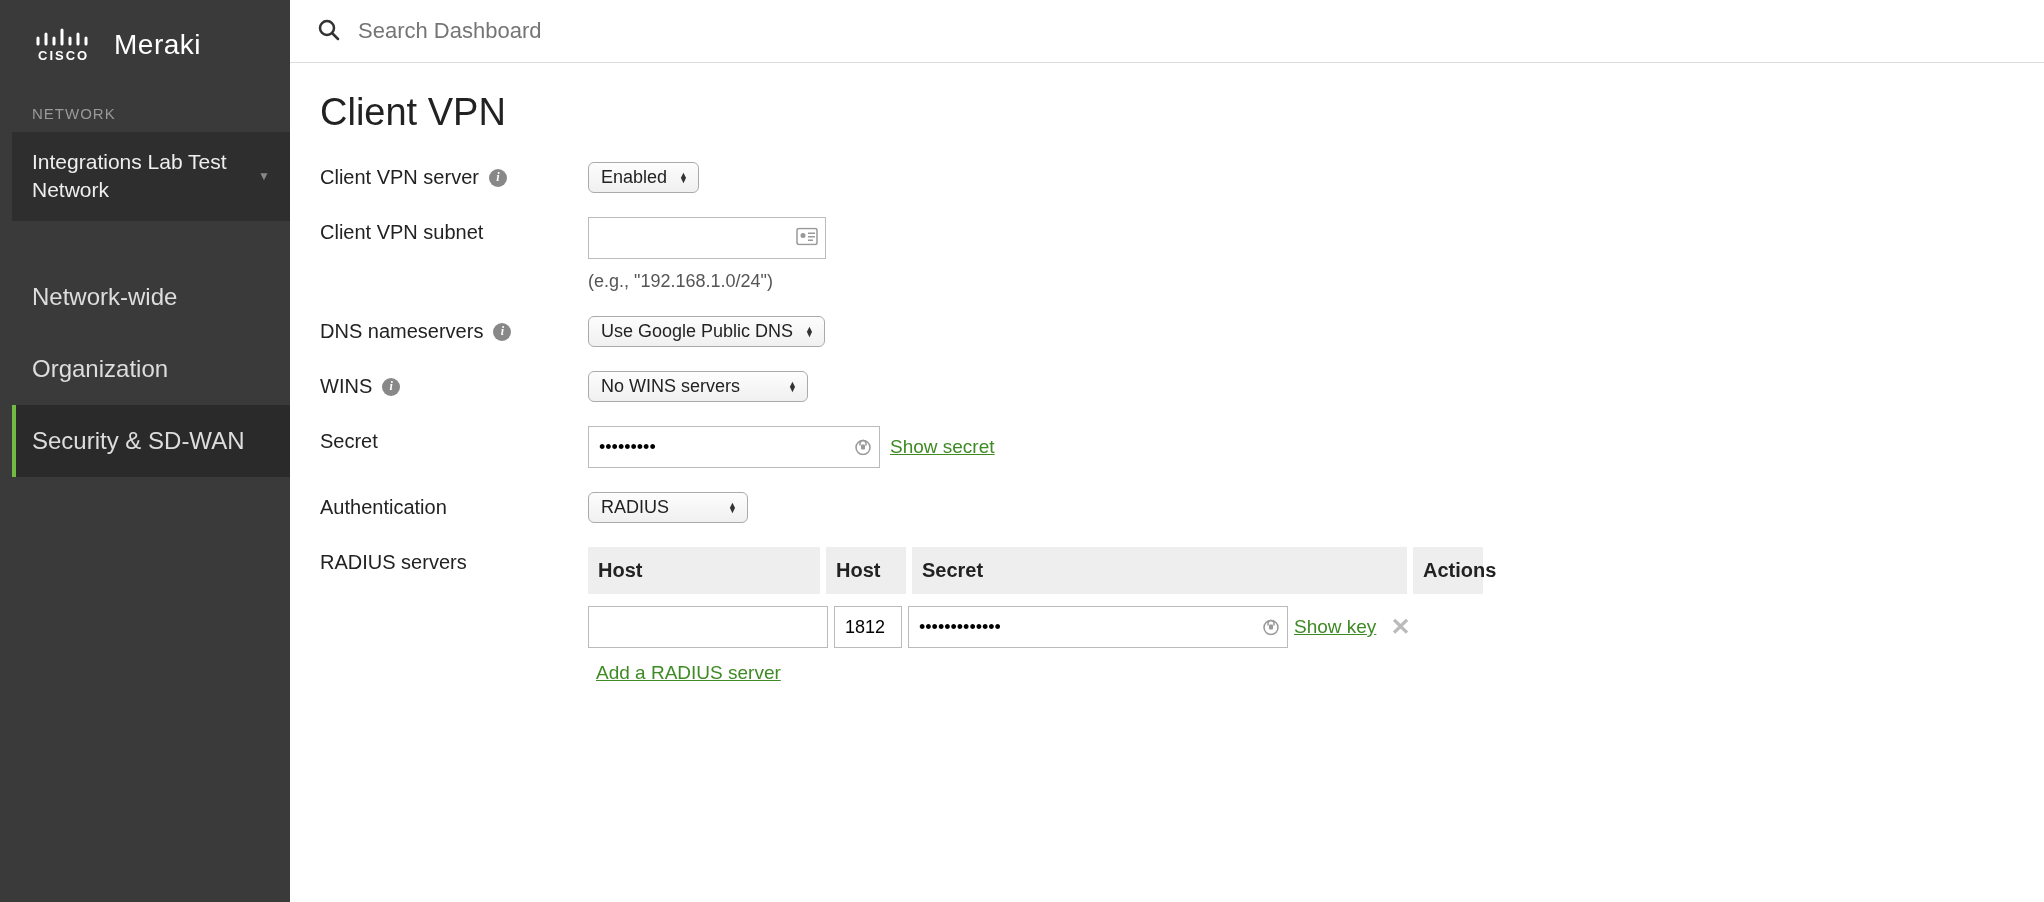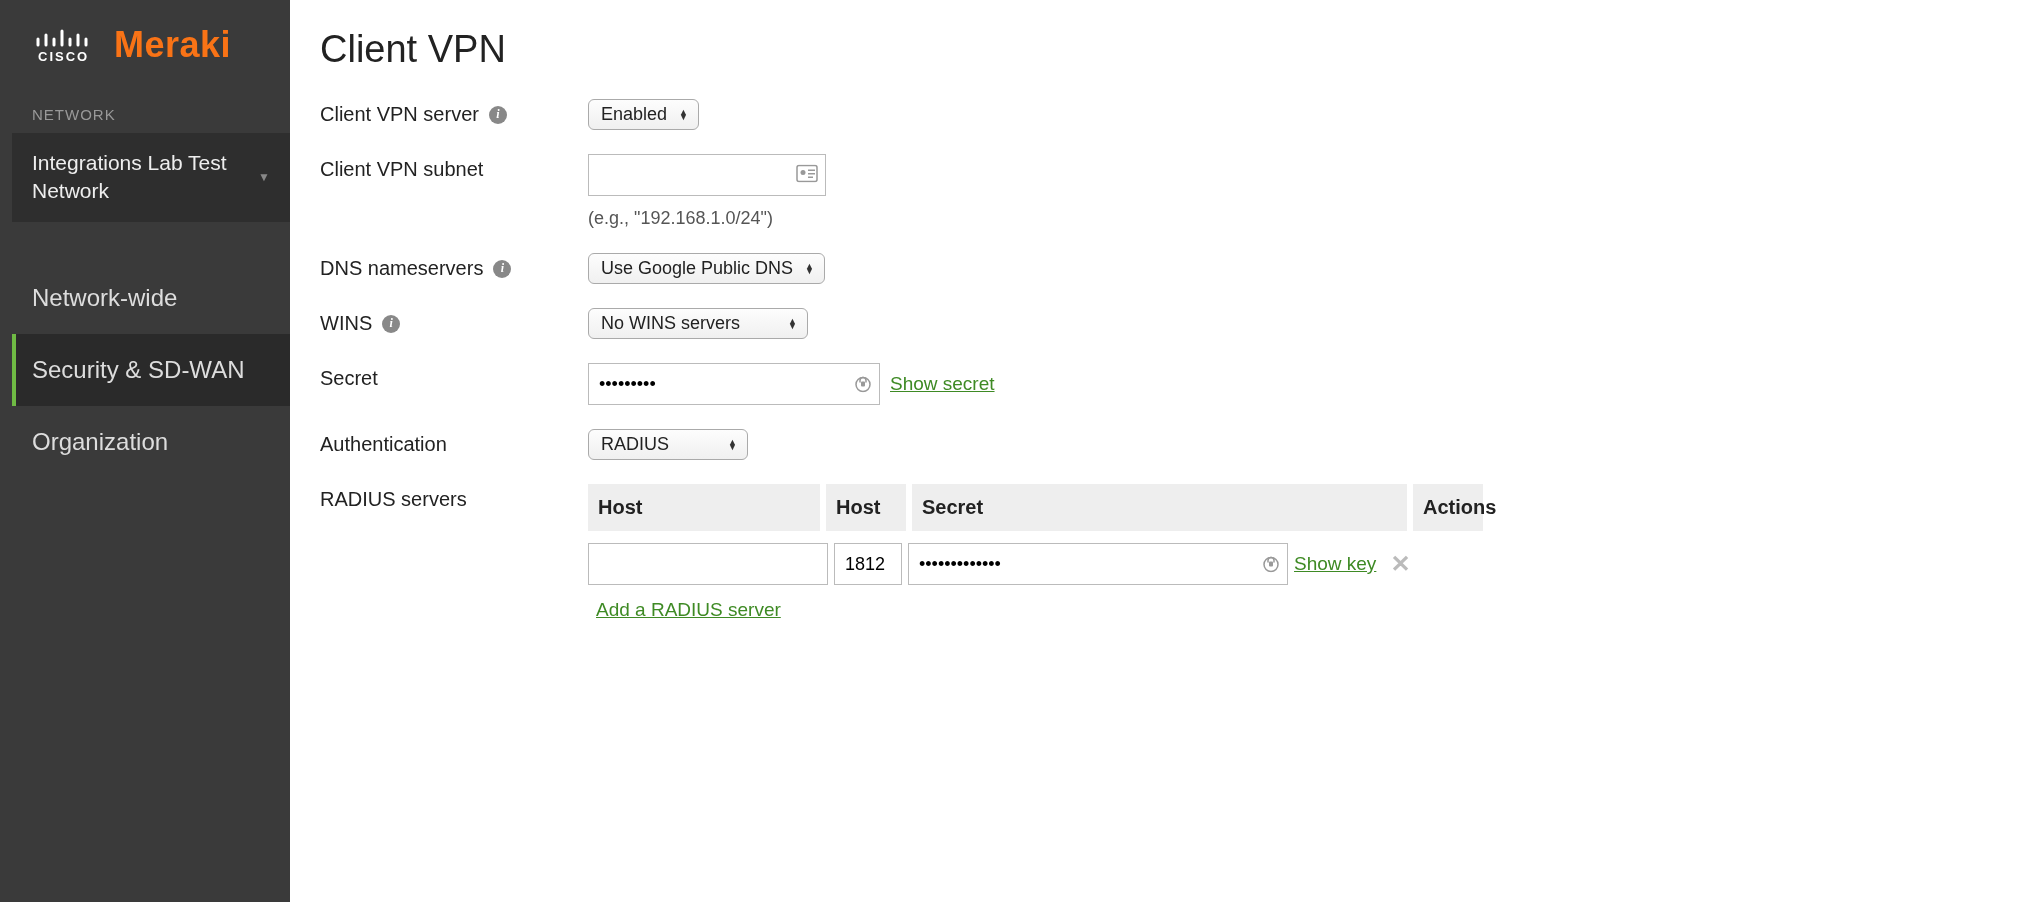--- a/index.html
+++ b/index.html
@@ -1,21 +1,21 @@
 <!DOCTYPE html>
 <html><head>
 <meta charset="utf-8">
 <style>
 * { box-sizing: border-box; margin: 0; padding: 0; }
 body { font-family: -apple-system, BlinkMacSystemFont, "Segoe UI", Helvetica, Arial, sans-serif; font-size: 14px; color: #222; }
 .app { display: flex; height: 100vh; }
 .sidebar { width: 290px; background: #3a3a3a; color: #ccc; flex-shrink: 0; padding-left: 12px; }
 .logo-area { padding: 24px 22px 28px 22px; display: flex; align-items: center; gap: 18px; }
 .cisco-logo { color: #fff; }
-.meraki-text { font-size: 36px; font-weight: 700; color: #f97316; letter-spacing: 0.5px; }
+.meraki-text { font-size: 28px; font-weight: 400; color: #ffffff; letter-spacing: 0.5px; }
 .section-label { padding: 12px 20px 10px 20px; font-size: 15px; color: #999; letter-spacing: 1px; }
 .network-selector { background: #2e2e2e; padding: 16px 20px; display: flex; justify-content: space-between; align-items: center; cursor: pointer; }
 .network-selector-text { font-size: 21px; line-height: 1.35; color: #eee; }
 .chevron { color: #888; font-size: 12px; }
 .nav-item { padding: 22px 20px; font-size: 24px; color: #ddd; cursor: pointer; }
 .nav-item.active { background: #2a2a2a; border-left: 4px solid #6fbb44; padding-left: 16px; }
 .gap { height: 40px; }
 .main { flex: 1; background: #fff; overflow: auto; }
 .search-bar { display: flex; align-items: center; gap: 18px; padding: 18px 28px; border-bottom: 1px solid #ddd; }
 .search-icon { color: #555; }
@@ -73,25 +73,34 @@
       </span>
       <span class="meraki-text">Meraki</span>
     </div>
     <div class="section-label">NETWORK</div>
     <div class="network-selector">
       <span class="network-selector-text">Integrations Lab Test Network</span>
       <span class="chevron">▼</span>
     </div>
     <div class="gap"></div>
     <div class="nav-item">Network-wide</div>
+    <div class="nav-item">Organization</div>
     <div class="nav-item active">Security &amp; SD-WAN</div>
-    <div class="nav-item">Organization</div>
   </aside>
 
   <main class="main">
+    <div class="search-bar">
+      <span class="search-icon">
+        <svg width="22" height="22" viewBox="0 0 22 22">
+            <circle cx="9" cy="9" r="7" stroke="#333" stroke-width="2.5" fill="none"></circle>
+            <line x1="14.5" y1="14.5" x2="20" y2="20" stroke="#333" stroke-width="2.5" stroke-linecap="round"></line>
+          </svg>
+      </span>
+      <input class="search-input" placeholder="Search Dashboard" style="">
+    </div>
 
     <div class="content">
       <h1 class="page-title">Client VPN</h1>
 
       <div class="form-row">
         <div class="form-label">
           <span>Client VPN server</span>
           <span class="info-icon">i</span>
         </div>
         <div class="form-control-area">

